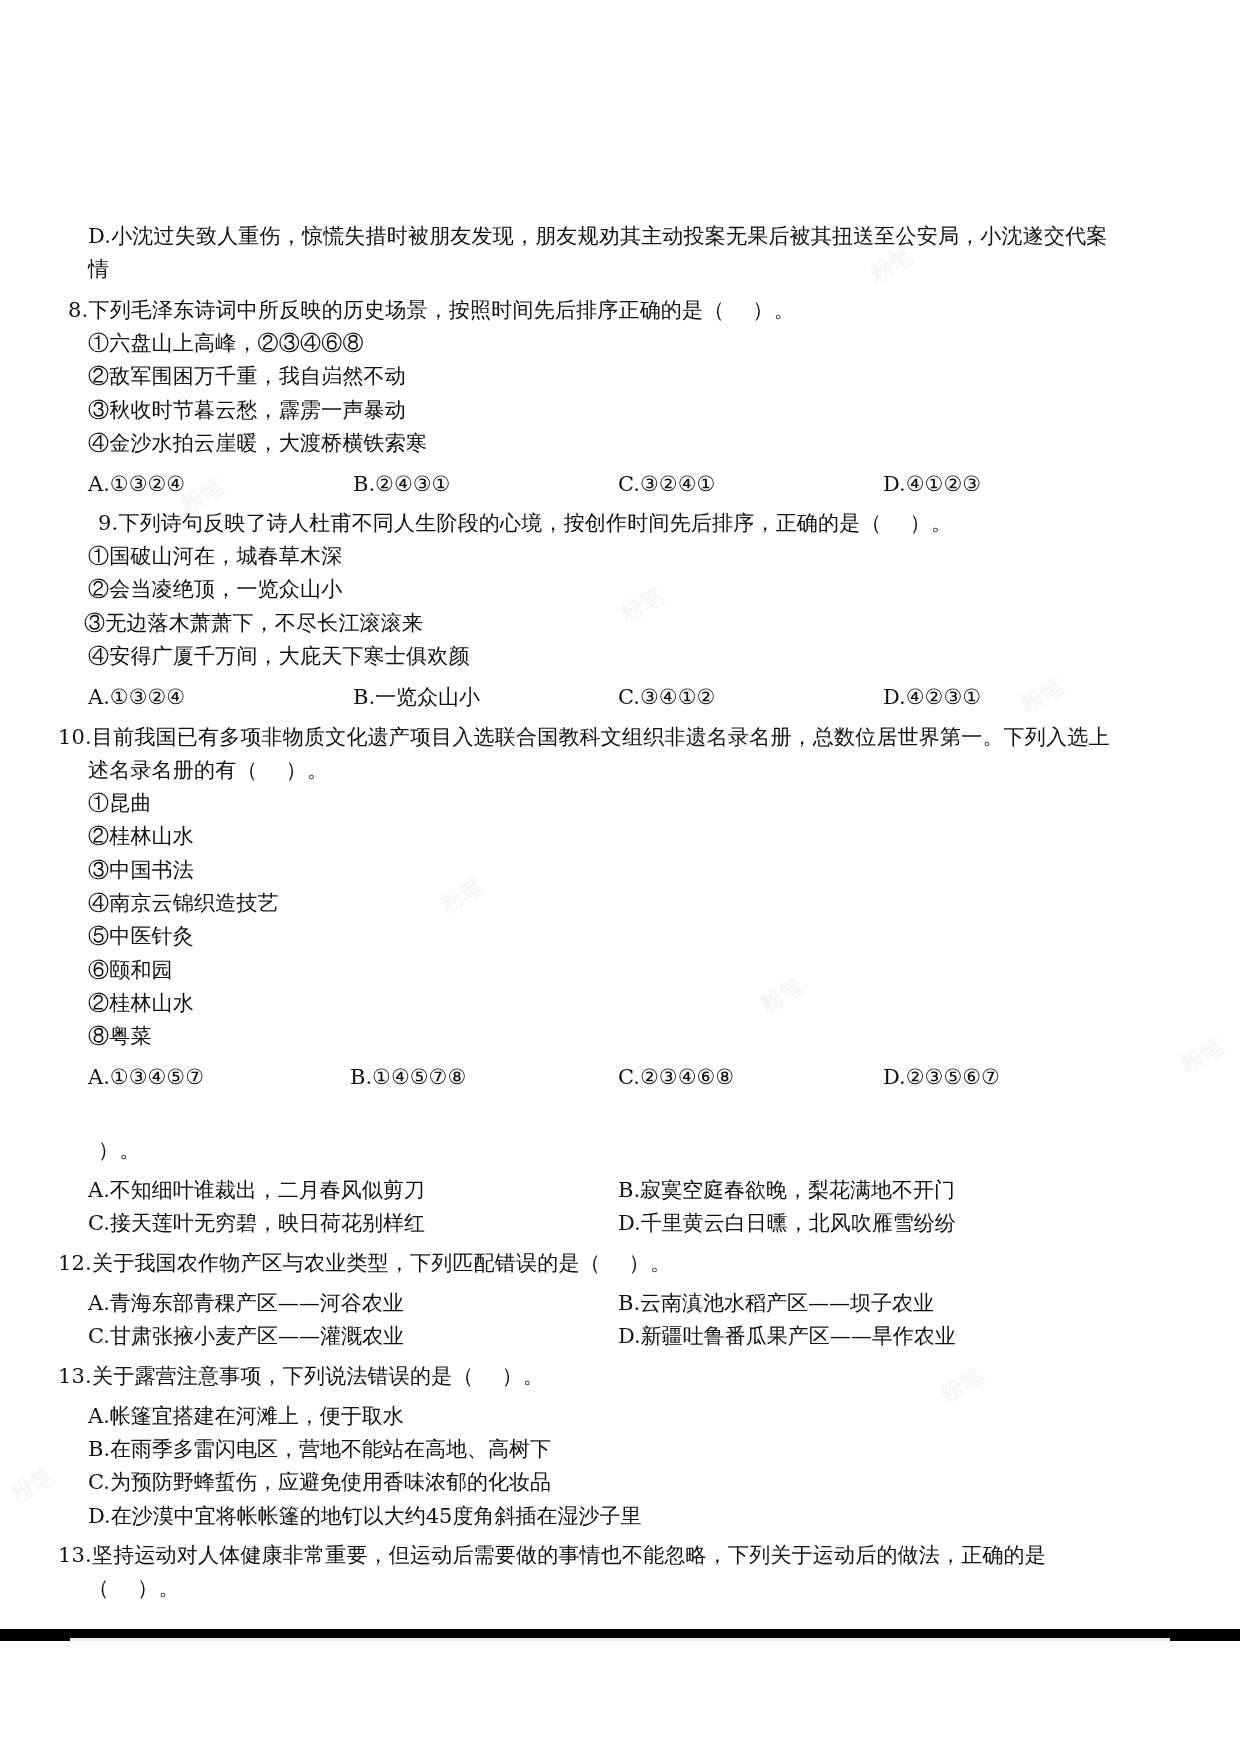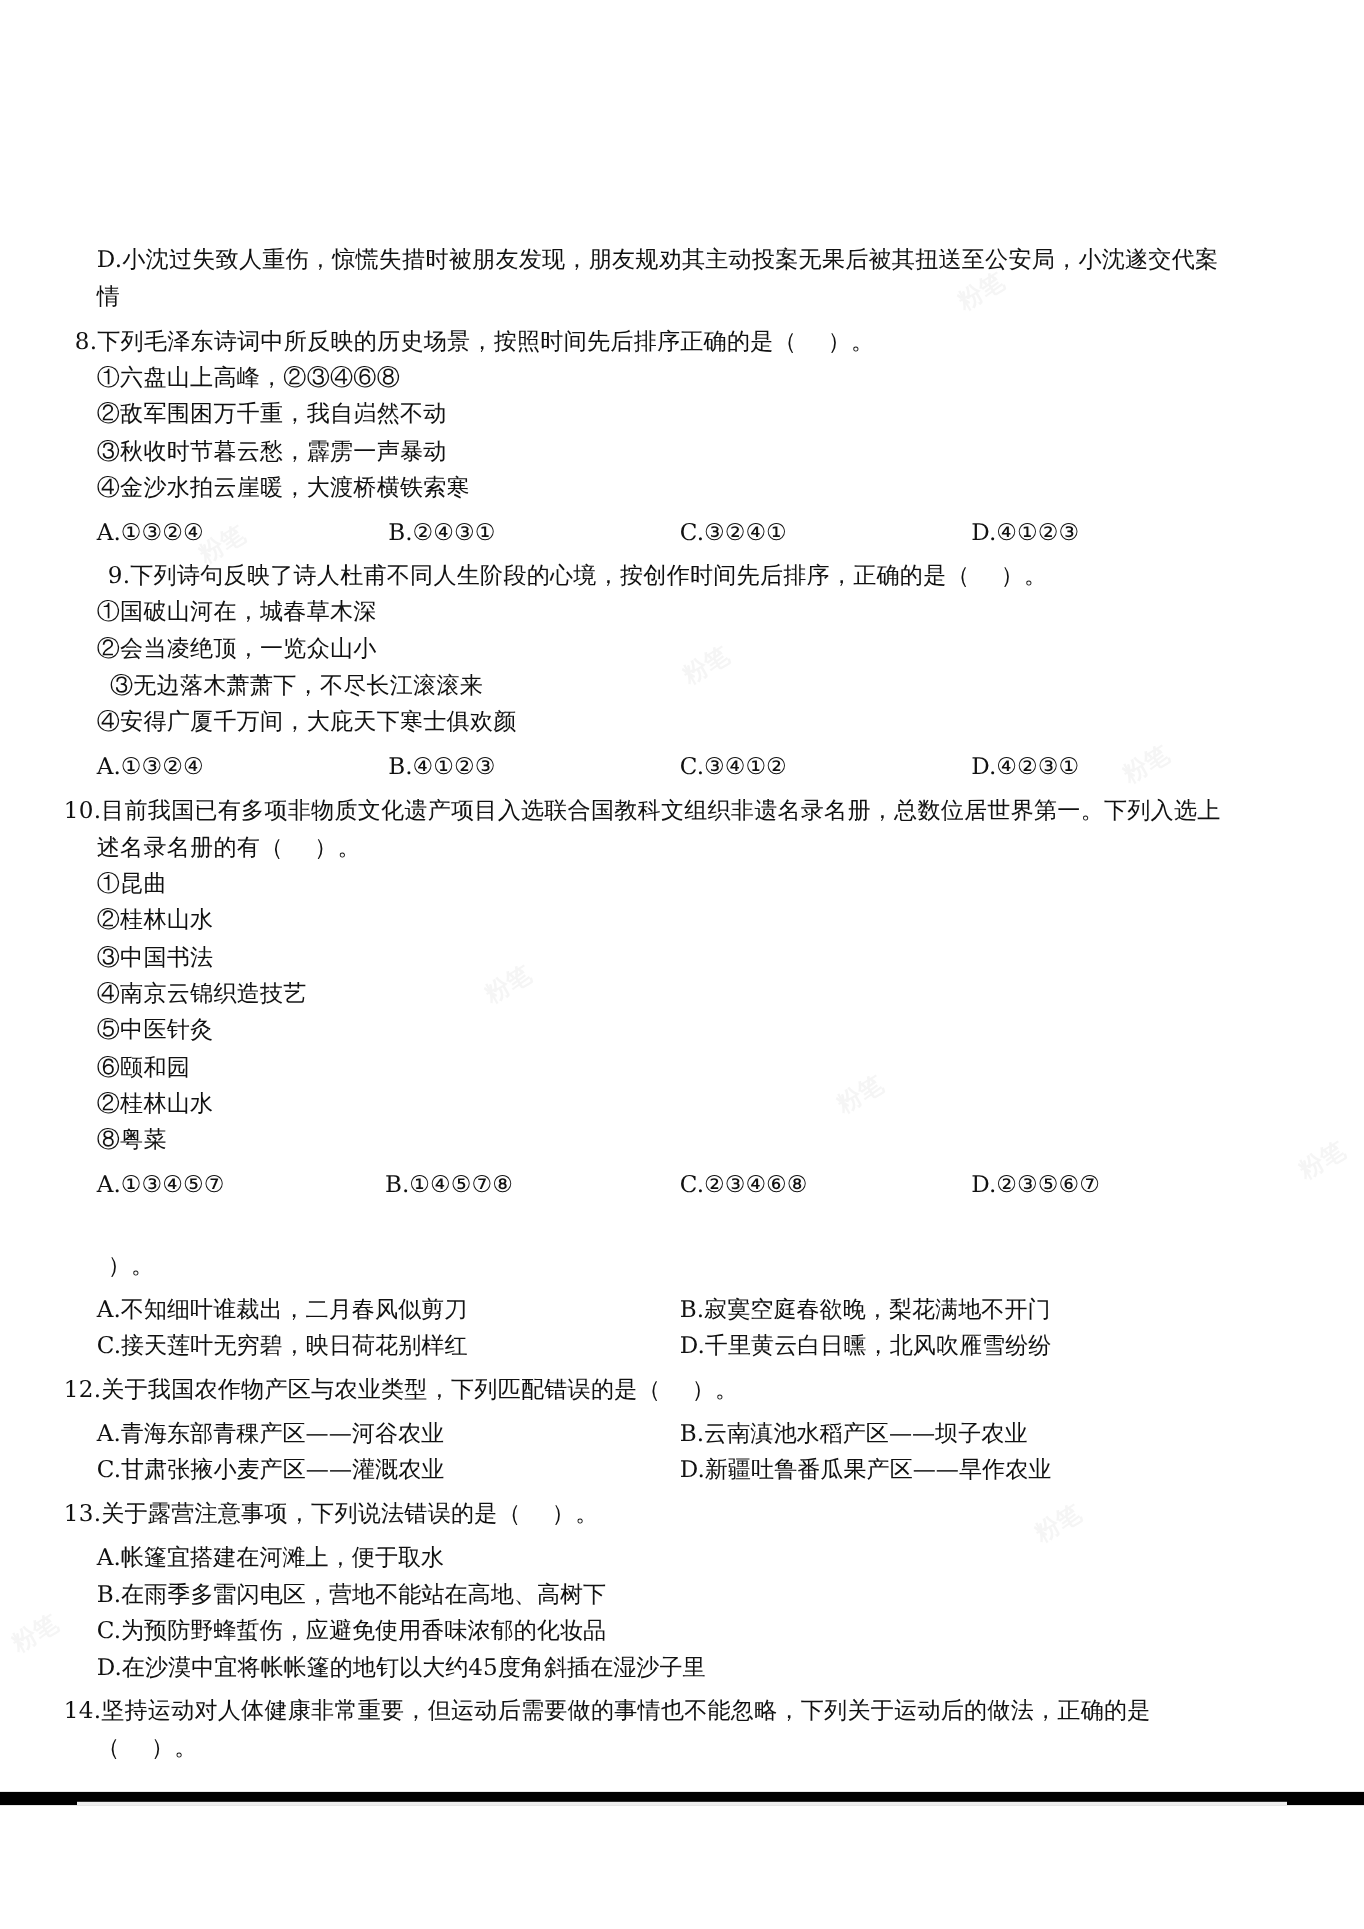--- a/index.html
+++ b/index.html
@@ -46,24 +46,24 @@
   <div class="line" style="left:88px;top:396px;">③秋收时节暮云愁，霹雳一声暴动</div>
   <div class="line" style="left:88px;top:429px;">④金沙水拍云崖暖，大渡桥横铁索寒</div>
   <div class="opt" style="left:88px;top:470px;">A.①③②④</div>
   <div class="opt" style="left:353px;top:470px;">B.②④③①</div>
   <div class="opt" style="left:618px;top:470px;">C.③②④①</div>
   <div class="opt" style="left:883px;top:470px;">D.④①②③</div>
 
   <div class="line" style="left:68px;top:509px;margin-left:30px;">9.下列诗句反映了诗人杜甫不同人生阶段的心境，按创作时间先后排序，正确的是（　 ）。</div>
   <div class="line" style="left:88px;top:542px;">①国破山河在，城春草木深</div>
   <div class="line" style="left:88px;top:575px;">②会当凌绝顶，一览众山小</div>
-  <div class="line" style="left:100px;top:609px;">③无边落木萧萧下，不尽长江滚滚来</div>
+  <div class="line" style="left:84px;top:609px;">③无边落木萧萧下，不尽长江滚滚来</div>
   <div class="line" style="left:88px;top:642px;">④安得广厦千万间，大庇天下寒士俱欢颜</div>
   <div class="opt" style="left:88px;top:683px;">A.①③②④</div>
-  <div class="opt" style="left:353px;top:683px;">B.④①②③</div>
+  <div class="opt" style="left:353px;top:683px;">B.一览众山小</div>
   <div class="opt" style="left:618px;top:683px;">C.③④①②</div>
   <div class="opt" style="left:883px;top:683px;">D.④②③①</div>
 
   <div class="line" style="left:58px;top:723px;">10.目前我国已有多项非物质文化遗产项目入选联合国教科文组织非遗名录名册，总数位居世界第一。下列入选上</div>
   <div class="line" style="left:88px;top:756px;">述名录名册的有（　 ）。</div>
   <div class="line" style="left:88px;top:789px;">①昆曲</div>
   <div class="line" style="left:88px;top:822px;">②桂林山水</div>
   <div class="line" style="left:88px;top:856px;">③中国书法</div>
   <div class="line" style="left:88px;top:889px;">④南京云锦织造技艺</div>
   <div class="line" style="left:88px;top:922px;">⑤中医针灸</div>
@@ -86,18 +86,18 @@
   <div class="opt" style="left:618px;top:1289px;">B.云南滇池水稻产区——坝子农业</div>
   <div class="opt" style="left:88px;top:1322px;">C.甘肃张掖小麦产区——灌溉农业</div>
   <div class="opt" style="left:618px;top:1322px;">D.新疆吐鲁番瓜果产区——旱作农业</div>
 
   <div class="line" style="left:58px;top:1362px;">13.关于露营注意事项，下列说法错误的是（　 ）。</div>
   <div class="opt" style="left:88px;top:1402px;">A.帐篷宜搭建在河滩上，便于取水</div>
   <div class="opt" style="left:88px;top:1435px;">B.在雨季多雷闪电区，营地不能站在高地、高树下</div>
   <div class="opt" style="left:88px;top:1468px;">C.为预防野蜂蜇伤，应避免使用香味浓郁的化妆品</div>
   <div class="opt" style="left:88px;top:1502px;">D.在沙漠中宜将帐帐篷的地钉以大约45度角斜插在湿沙子里</div>
 
-  <div class="line" style="left:58px;top:1541px;">14.坚持运动对人体健康非常重要，但运动后需要做的事情也不能忽略，下列关于运动后的做法，正确的是</div>
+  <div class="line" style="left:58px;top:1541px;">13.坚持运动对人体健康非常重要，但运动后需要做的事情也不能忽略，下列关于运动后的做法，正确的是</div>
   <div class="line" style="left:88px;top:1574px;">（　 ）。</div>
 
   <div class="bottom-bar"></div>
   <div class="bottom-strip"></div>
 </div>
 
 </body></html>

